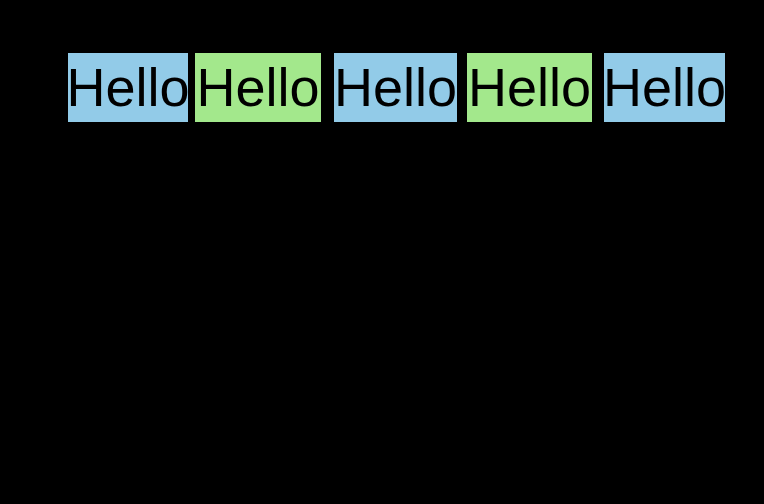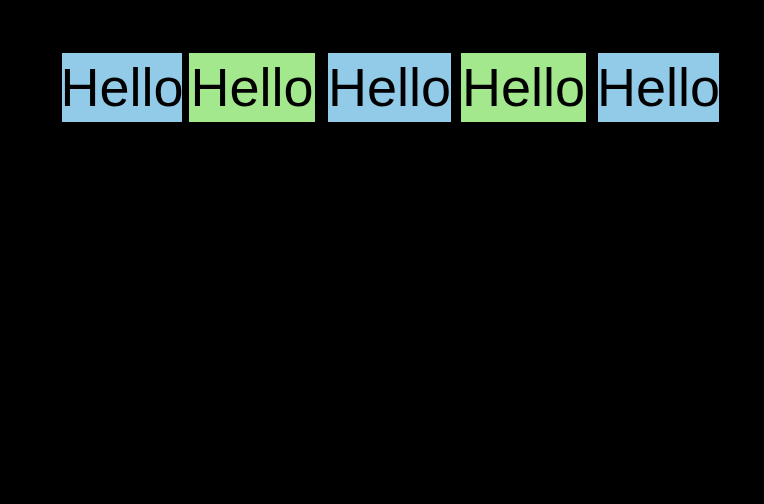--- a/index.html
+++ b/index.html
@@ -44,21 +44,21 @@
   }
   .chip .chip-text {
     display: block;
     letter-spacing: 0px;
   }
 </style>
 </head>
 <body style="width: 764px; height: 504px; background: rgb(0, 0, 0);">
 
 <div id="canvas" style="width: 764px; height: 504px; background: rgb(0, 0, 0);">
-  <div id="row" style="left: 62px; top: 53px;">
+  <div id="row" style="left: 68px; top: 53px;">
       <div class="chip" style="background: rgb(146, 203, 232); width: 120px; height: 69px; font-size: 54px; line-height: 69px; color: rgb(0, 0, 0); margin-right: 7px;">
         <span class="chip-text">Hello</span>
       </div>
       <div class="chip" style="background: rgb(163, 232, 140); width: 126px; height: 69px; font-size: 54px; line-height: 69px; color: rgb(0, 0, 0); margin-right: 13px;">
         <span class="chip-text">Hello</span>
       </div>
       <div class="chip" style="background: rgb(146, 203, 232); width: 123px; height: 69px; font-size: 54px; line-height: 69px; color: rgb(0, 0, 0); margin-right: 10px;">
         <span class="chip-text">Hello</span>
       </div>
       <div class="chip" style="background: rgb(163, 232, 140); width: 125px; height: 69px; font-size: 54px; line-height: 69px; color: rgb(0, 0, 0); margin-right: 12px;">

